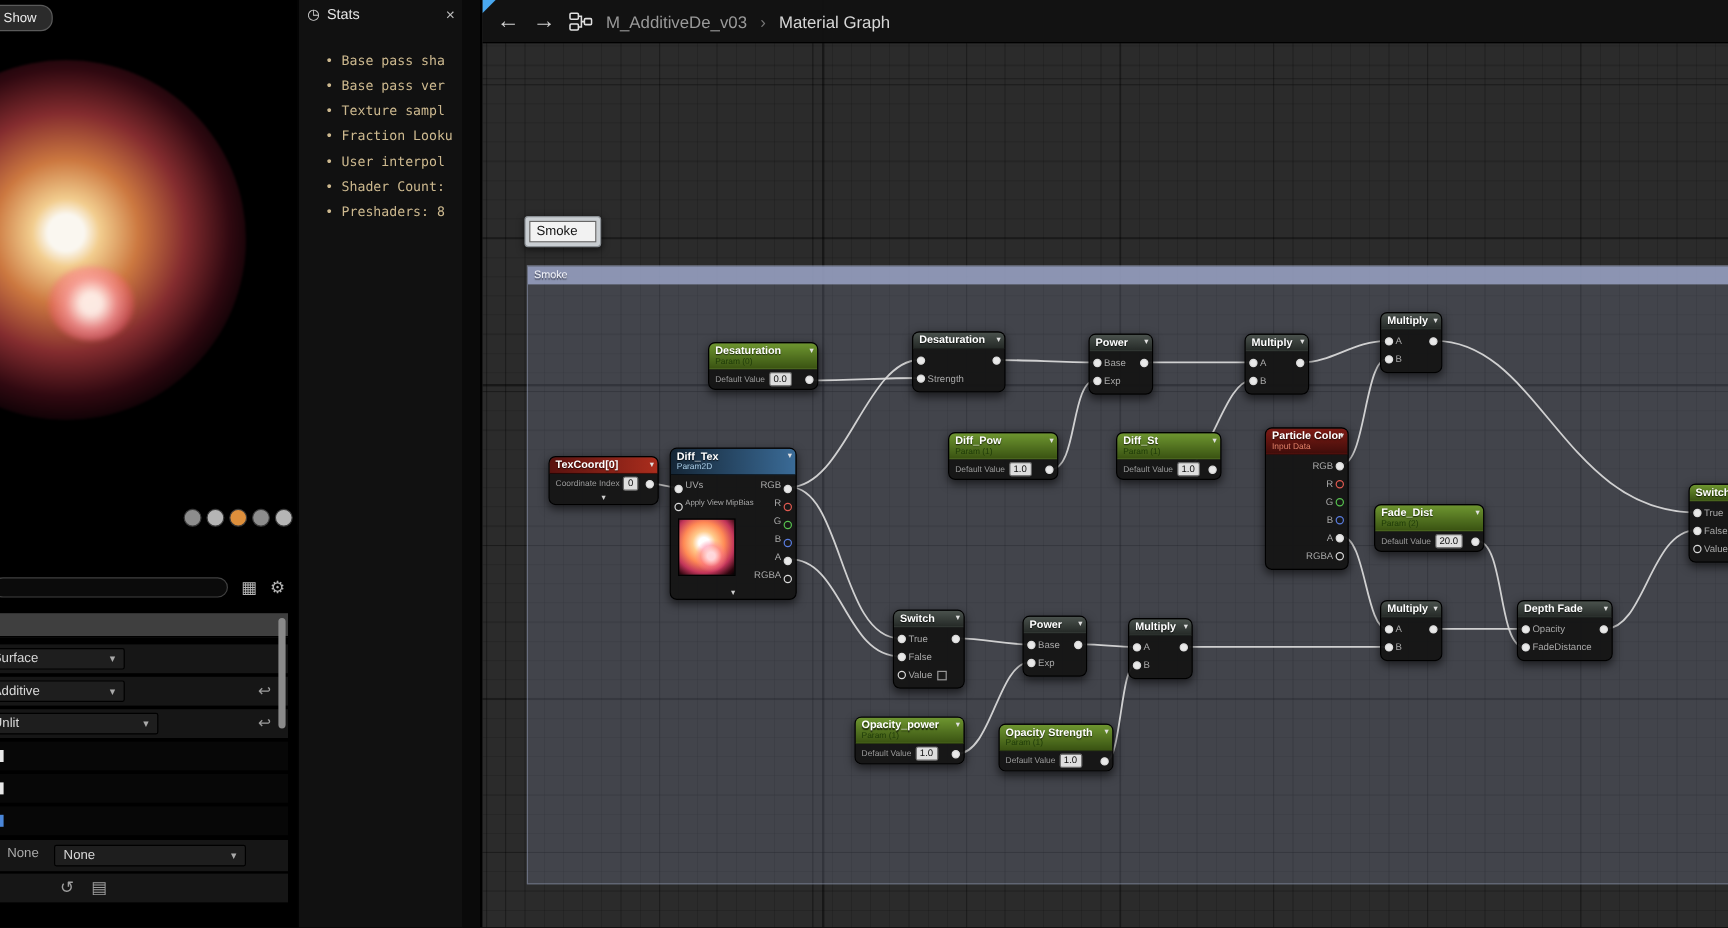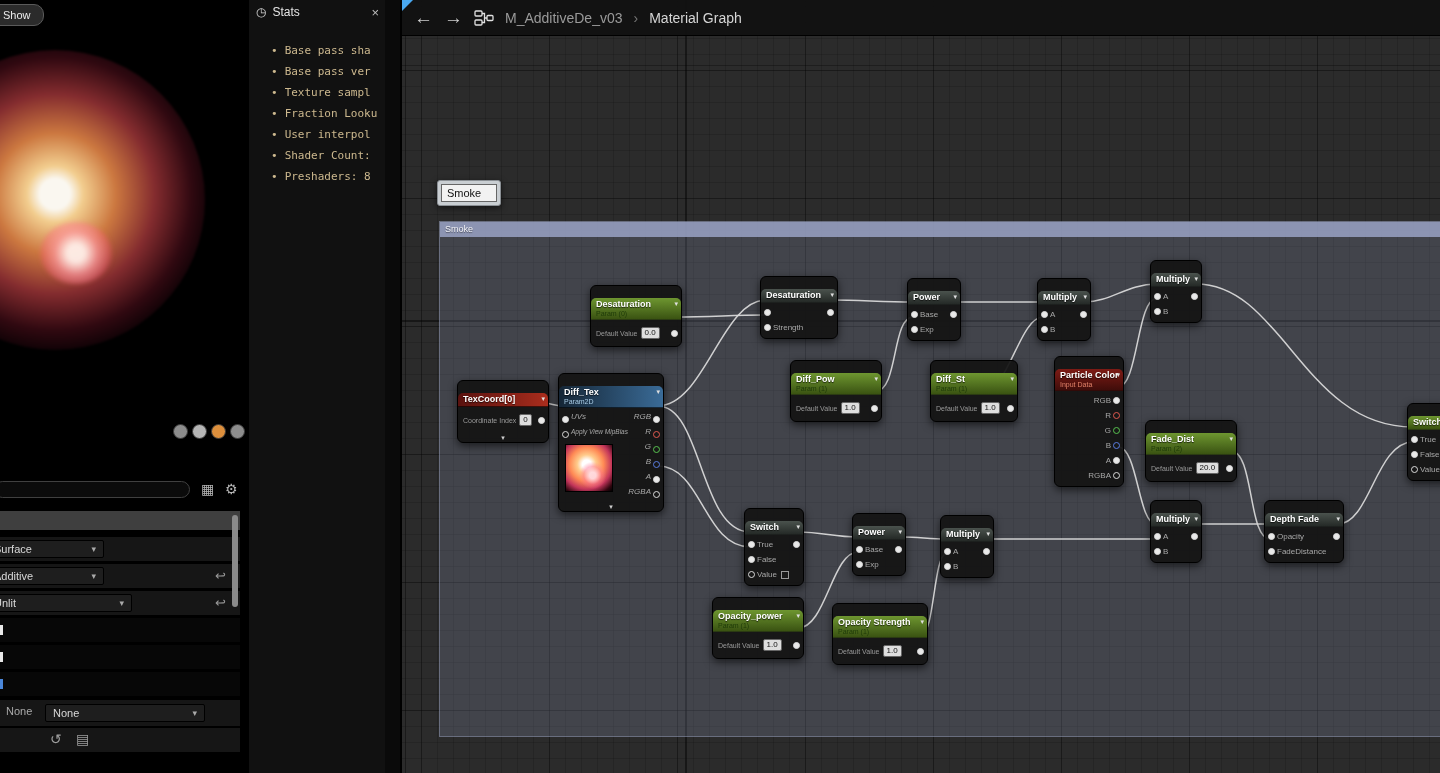--- a/index.html
+++ b/index.html
@@ -1,20 +1,20 @@
 <!DOCTYPE html>
 <html><head>
 <meta charset="utf-8">
 <style>
   html,body{margin:0;padding:0;background:#000;}
   body{width:1440px;height:773px;overflow:hidden;font-family:"Liberation Sans",sans-serif;}
   .app{position:relative;width:1440px;height:773px;}
 
   
-  .viewport{position:absolute;left:0;top:0;width:248px;height:445px;background:#000;overflow:hidden;padding-left:20px;}
+  .viewport{position:absolute;left:0;top:0;width:248px;height:445px;background:#000;overflow:hidden;}
   .show-btn{position:absolute;left:-10px;top:4px;height:20px;padding:0 12px;background:#2b2b2b;border:1px solid #5a5a5a;border-radius:10px;color:#ececec;font-size:11px;line-height:20px;}
   .glow1{position:absolute;left:-95px;top:50px;width:300px;height:300px;border-radius:50%;filter:blur(1px);
     background:radial-gradient(circle at 50% 48%,rgba(255,252,245,.98) 0 7%,rgba(255,216,150,.95) 13%,rgba(255,150,80,.8) 28%,rgba(240,80,85,.55) 46%,rgba(160,30,55,.3) 63%,rgba(90,10,35,.12) 74%,transparent 82%);}
   .glow2{position:absolute;left:40px;top:222px;width:72px;height:62px;border-radius:50%;filter:blur(2px);
     background:radial-gradient(circle,rgba(255,240,235,.95) 0 18%,rgba(255,150,160,.7) 45%,rgba(255,90,120,.35) 70%,transparent 85%);}
   .vicons{position:absolute;right:4px;bottom:6px;display:flex;gap:4px;}
   .vicon{width:13px;height:13px;border-radius:50%;background:#8d8d8d;border:1px solid #3a3a3a;}
   .vicon.light{background:#b5b5b5;}
   .vicon.orange{background:#dd8f3c;}
 
@@ -69,45 +69,45 @@
   .comment{position:absolute;left:37px;top:221px;width:1005px;height:516px;background:rgba(148,158,190,.22);border:1px solid rgba(165,175,205,.4);box-sizing:border-box;z-index:1;}
   .comment-head{height:15px;background:rgba(150,159,192,.88);color:#f2f3f8;font-size:9px;line-height:15px;padding-left:5px;text-shadow:0 1px 1px rgba(0,0,0,.5);}
   .rename{position:absolute;left:35px;top:180px;z-index:9;background:#c9ced2;border:1px solid #8a8f94;border-radius:3px;padding:3px;box-shadow:0 2px 6px rgba(0,0,0,.55);}
   .rename-in{background:#f2f2f2;border:1px solid #666;color:#111;font-size:11px;padding:0 5px;min-width:44px;height:16px;line-height:16px;}
 
   .wires{position:absolute;left:0;top:0;z-index:2;}
   .wire{fill:none;stroke:#dcdcdc;stroke-width:1.5;opacity:.92;}
 
   
   .node{position:absolute;z-index:3;background:rgba(20,20,20,.94);border:1px solid #000;border-radius:6px;box-shadow:0 3px 8px rgba(0,0,0,.6);color:#b5b5b5;box-sizing:border-box;}
-  .nhead{position:relative;border-radius:5px 5px 0 0;padding:1px 14px 1px 5px;border-bottom:1px solid rgba(0,0,0,.6);margin-top:12px;}
+  .nhead{position:relative;border-radius:5px 5px 0 0;padding:1px 14px 1px 5px;border-bottom:1px solid rgba(0,0,0,.6);}
   .ntitle{display:block;font-size:9px;font-weight:bold;color:#fff;text-shadow:0 1px 1px rgba(0,0,0,.7);white-space:nowrap;line-height:11px;}
   .nsub{display:block;font-size:7px;line-height:7px;padding-bottom:1px;white-space:nowrap;}
   .nchev{position:absolute;right:3px;top:2px;font-size:7px;color:#e0e0e0;}
   .hgreen{background:linear-gradient(#6e9630,#3a5312);}   .hgreen .nsub{color:#1e3a08;}
   .hgray{background:linear-gradient(#4a524d,#252a27);}
   .hred{background:linear-gradient(90deg,#5a120f,#aa2d1d);}
   .hdred{background:linear-gradient(#7e1b15,#400d0a);}    .hdred .nsub{color:#e08068;}
   .hblue{background:linear-gradient(90deg,#152636,#3a6b97);} .hblue .nsub{color:#a8cbe4;}
   .nbody{position:relative;padding:2px 0 3px;}
   .prow{position:relative;height:15px;display:flex;align-items:center;}
   .pin{position:absolute;width:7px;height:7px;border-radius:50%;border:1px solid #dadada;box-sizing:border-box;top:50%;margin-top:-3.5px;}
   .pin.in{left:3px;} .pin.out{right:3px;}
   .pin.filled{background:#e9e9e9;}
   .pin.r{border-color:#e05a50;} .pin.g{border-color:#57c24f;} .pin.b{border-color:#5a7de0;}
   .pin.abs{top:auto;margin-top:0;}
   .lin{margin-left:12px;font-size:8px;color:#a8a8a8;white-space:nowrap;}
   .lout{margin-left:auto;margin-right:12px;font-size:8px;color:#a8a8a8;white-space:nowrap;}
-  .vrow{position:relative;display:flex;align-items:center;height:26px;padding:0 28px 0 5px;text-align:center;}
+  .vrow{position:relative;display:flex;align-items:center;height:16px;padding:0 28px 0 5px;text-align:center;}
   .vlab{font-size:7px;color:#9a9a9a;white-space:nowrap;}
   .vbox{margin-left:3px;background:#dedede;border:1px solid #666;border-radius:2px;color:#111;font-size:8px;line-height:10px;padding:0 3px;}
   .cb{width:6px;height:6px;border:1px solid #999;background:#1a1a1a;margin-left:4px;}
   .bchev{display:block;text-align:center;font-size:7px;color:#cfcfcf;line-height:9px;}
   .dtbody{position:relative;height:103px;}
-  .dtlab{position:absolute;font-size:8px;color:#a8a8a8;white-space:nowrap;font-style:italic;}
+  .dtlab{position:absolute;font-size:8px;color:#a8a8a8;white-space:nowrap;}
   .thumb{position:absolute;left:6px;top:36px;width:46px;height:46px;border:1px solid #000;
     background:radial-gradient(circle at 58% 66%,rgba(255,220,230,.9) 0 8%,rgba(255,120,150,.5) 22%,transparent 34%),
                radial-gradient(circle at 45% 42%,#fff 0 12%,#ffca8a 26%,#ff8a55 46%,#c2355a 68%,#30060f 88%,#000 100%);}
 </style>
 </head>
 <body>
 
 <div class="app">
 
   <div class="viewport">

